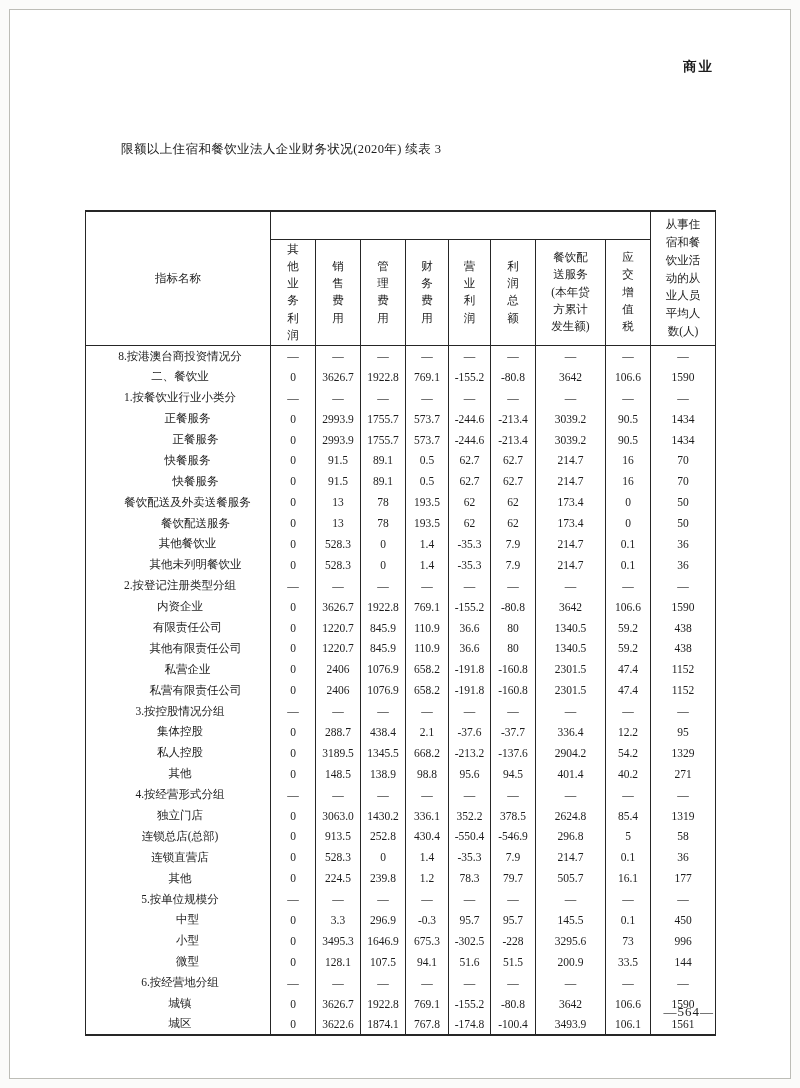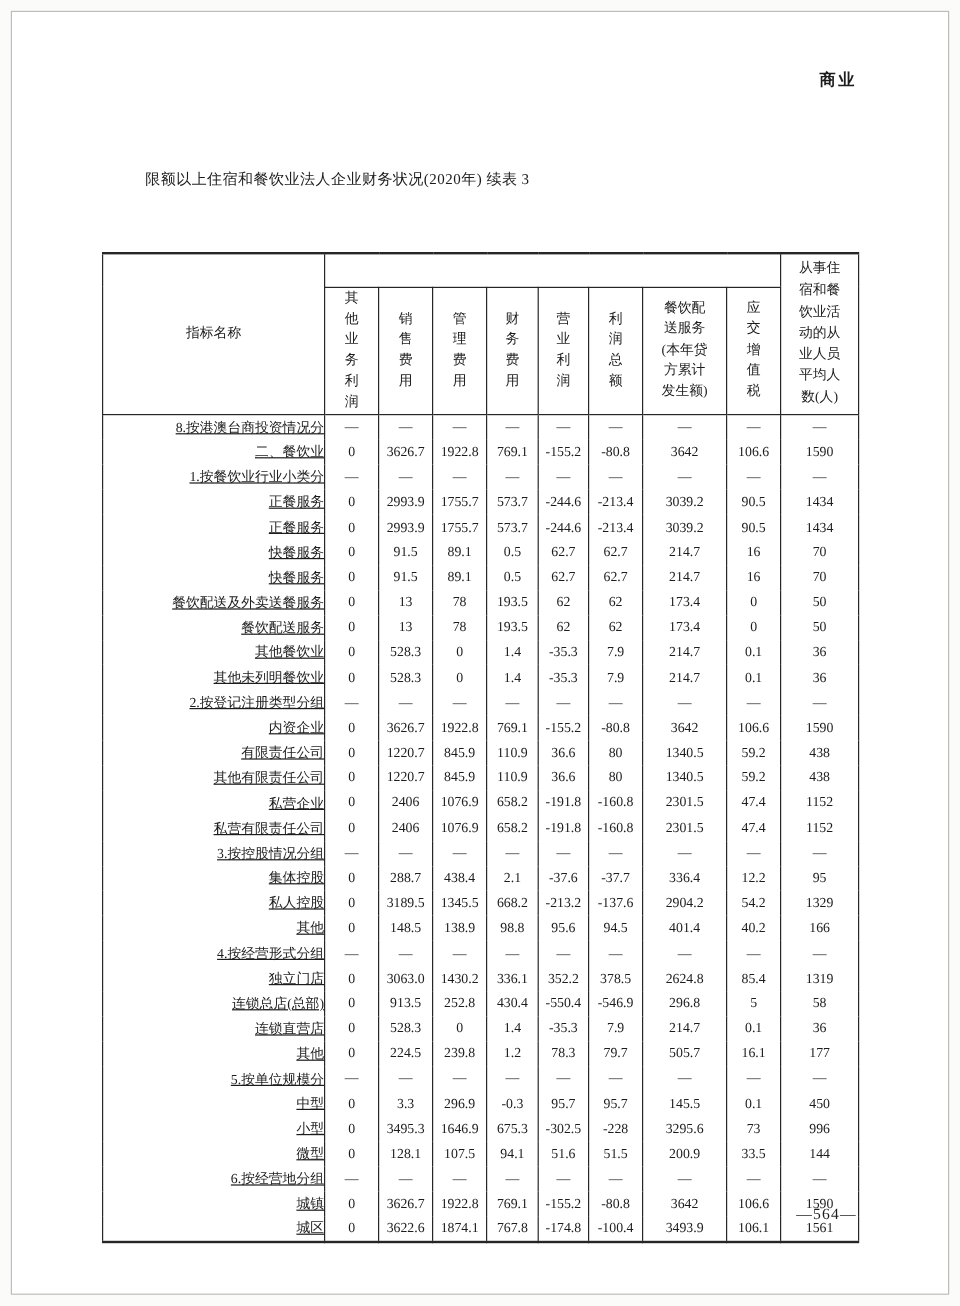--- a/index.html
+++ b/index.html
@@ -42,21 +42,21 @@
   }
   th.h-spacer { height: 28px; border-bottom: 1px solid #262626; }
   tr.h2 th { height: 72px; }
   th.c-last { line-height: 1.55; }
 
   tbody td {
     height: 20.9px; vertical-align: middle;
     white-space: nowrap; overflow: hidden;
   }
   tbody td.num { text-align: center; }
-  tbody td.lbl { text-align: right; text-decoration: underline; }
+  tbody td.lbl { text-align: center; }
   td.ind0 { padding-left: 4px; }
   td.ind1 { padding-left: 19px; }
   td.ind2 { padding-left: 35px; }
 
   .page-number {
     position: absolute; top: 1004px; right: 86px;
     font-size: 13px; letter-spacing: 1px;
   }
 </style>
 </head>
@@ -342,21 +342,21 @@
       <tr>
         <td class="lbl ind0">其他</td>
         <td class="num">0</td>
         <td class="num">148.5</td>
         <td class="num">138.9</td>
         <td class="num">98.8</td>
         <td class="num">95.6</td>
         <td class="num">94.5</td>
         <td class="num">401.4</td>
         <td class="num">40.2</td>
-        <td class="num">166</td>
+        <td class="num">271</td>
       </tr>
       <tr>
         <td class="lbl ind0">4.按经营形式分组</td>
         <td class="num">—</td>
         <td class="num">—</td>
         <td class="num">—</td>
         <td class="num">—</td>
         <td class="num">—</td>
         <td class="num">—</td>
         <td class="num">—</td>

